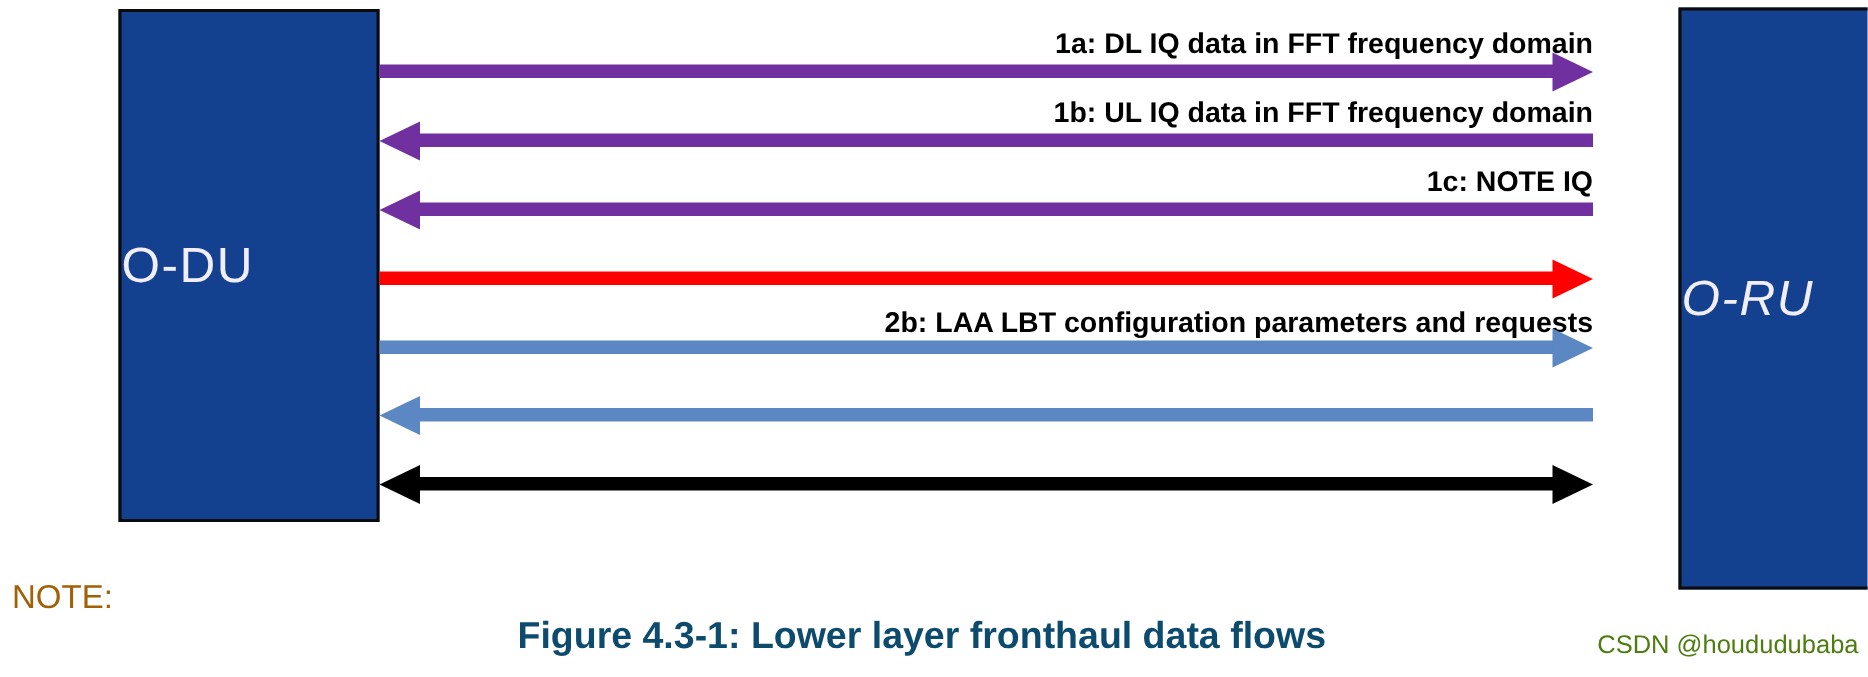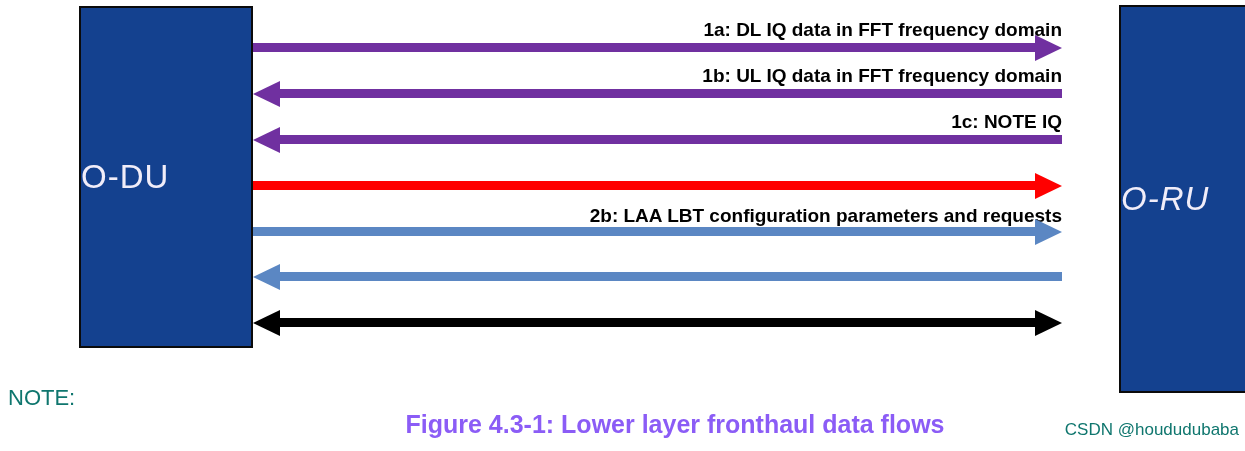--- a/index.html
+++ b/index.html
@@ -53,32 +53,31 @@
     border-top:13px solid transparent;
     border-bottom:13px solid transparent;
     display:none;
   }
   .arrow .head-r{right:0;border-left:27px solid var(--c,#000);}
   .arrow .head-l{left:0;border-right:27px solid var(--c,#000);}
   .arrow.dir-right .head-r{display:block;}
   .arrow.dir-left  .head-l{display:block;}
   .arrow.dir-both  .head-r,
   .arrow.dir-both  .head-l{display:block;}
-  #note-row{position:absolute;left:0;top:385px;width:1245px;height:28px;font-size:22px;color:#0f766e;}
+  #note-row{position:absolute;left:0;top:385px;width:1245px;height:28px;font-size:22px;color:#a16207;}
   #note-label{position:absolute;left:8px;top:0;}
   #note-text{position:absolute;left:130px;top:0;}
   #figure-caption{
     position:absolute;left:345px;top:410px;width:660px;
-    text-align:center;
-    font-weight:bold;font-size:25px;color:#8b5cf6;
+    font-weight:bold;font-size:25px;color:#0c4a6e;
     white-space:nowrap;
   }
   #watermark{
     position:absolute;right:6px;top:420px;
-    font-size:17px;color:#0f766e;
+    font-size:17px;color:#4d7c0f;
     white-space:nowrap;
     margin-left:36px;
   }
 </style>
 </head>
 <body>
 
 <div id="diagram">
 
   <div class="node" id="odu-box">

